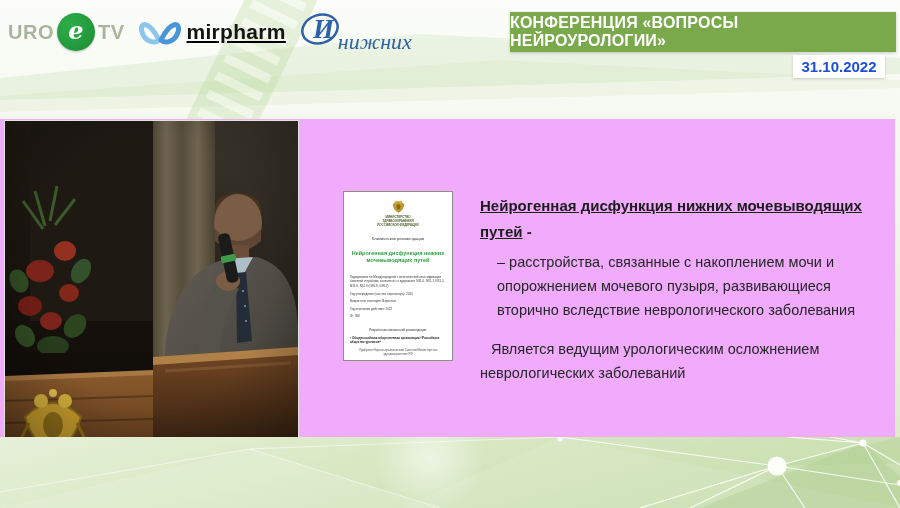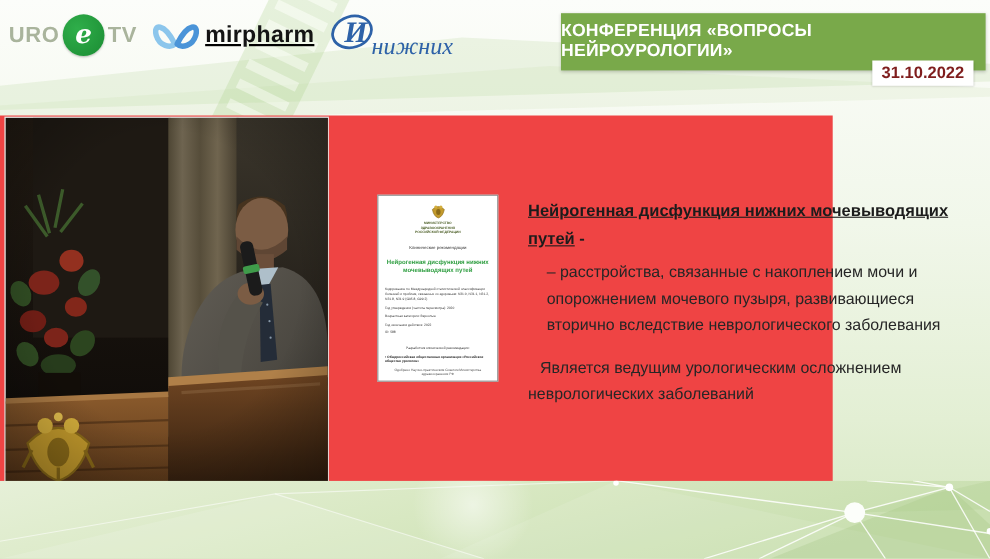--- a/index.html
+++ b/index.html
@@ -16,32 +16,32 @@
   .uro-circle{width:38px;height:38px;border-radius:50%;background:radial-gradient(circle at 35% 35%,#2fae4a,#1b8c33);
     display:flex;align-items:center;justify-content:center;box-shadow:0 1px 2px rgba(0,0,0,.25);margin:0 1px;}
   .uro-circle span{color:#fff;font-family:"DejaVu Serif",serif;font-style:italic;font-weight:700;font-size:24px;line-height:1;transform:translateY(-1px);}
   .logo-mirpharm{display:flex;align-items:center;gap:6px;text-decoration:underline;}
   .mirpharm-txt{font-size:21px;font-weight:700;color:#141414;letter-spacing:.3px;}
   .logo-infomed{display:flex;align-items:baseline;}
   .infomed-i{position:relative;width:42px;height:40px;}
   .infomed-i svg{position:absolute;top:0;left:0;}
   .infomed-rest{font-family:"Liberation Serif",serif;font-style:italic;font-size:22px;color:#2e62a8;margin-left:-4px;}
   .banner{
-    position:absolute;left:510px;top:12px;width:386px;height:52px;
+    position:absolute;left:510px;top:12px;width:386px;height:40px;
     display:flex;align-items:center;justify-content:center;
     font-weight:700;font-size:16px;letter-spacing:.2px;
     box-shadow:0 1px 3px rgba(0,0,0,.2);
   }
   .date-badge{
     position:absolute;left:793px;top:55px;width:92px;height:23px;background:#ffffff;
     display:flex;align-items:center;justify-content:center;
-    font-weight:700;font-size:15px;color:#7f1d1d;box-shadow:0 1px 2px rgba(0,0,0,.18);
-  }
-  
-  .content-card{position:absolute;left:0;top:105px;width:757px;height:334px;background:#ef4444;}
+    font-weight:700;font-size:15px;color:#1d4ed8;box-shadow:0 1px 2px rgba(0,0,0,.18);
+  }
+  
+  .content-card{position:absolute;left:0;top:119px;width:895px;height:334px;background:#f0abfc;}
   .speaker-video{position:absolute;left:5px;top:2px;width:293px;height:331px;box-shadow:0 0 0 1px #e3e3e0;}
   .speaker-video svg{display:block;}
   
   .doc-thumb{
     position:absolute;left:343px;top:72px;width:110px;height:170px;background:#fff;
     border:1px solid #8d8d8d;box-sizing:border-box;padding:7px 6px 4px 6px;
     display:flex;flex-direction:column;align-items:center;text-align:center;overflow:hidden;
   }
   .ministry{font-size:3px;line-height:3.8px;font-weight:700;color:#4a5d24;width:50px;margin-top:2px;}
   .doctype{font-size:4px;color:#333;margin-top:8px;}

